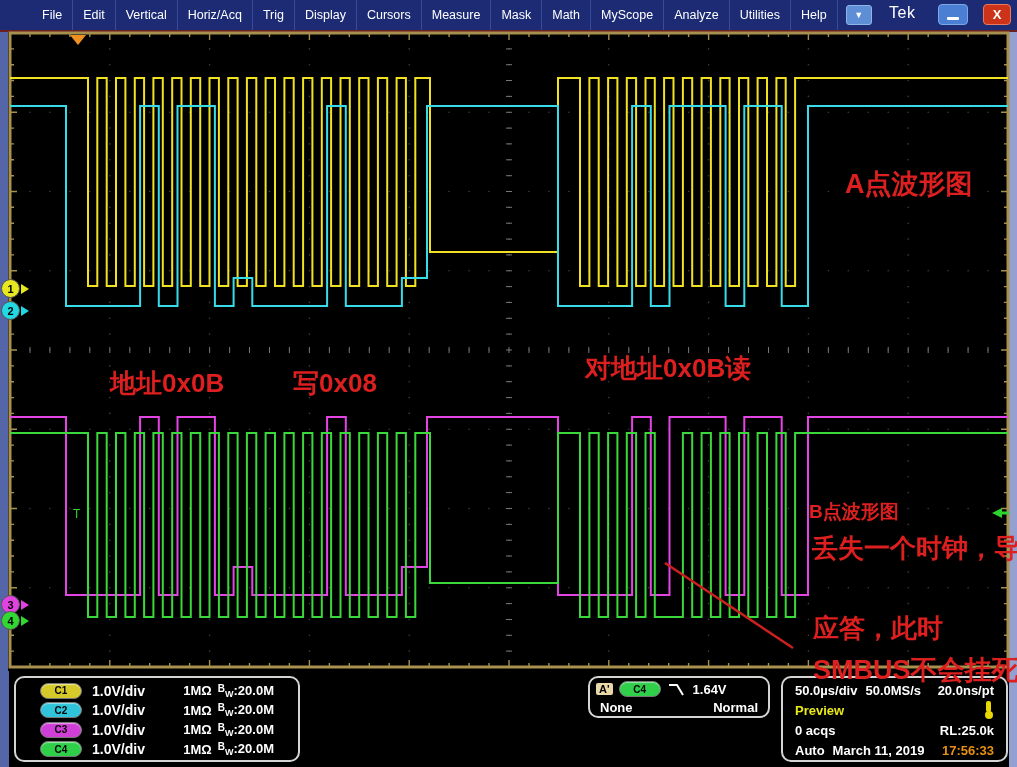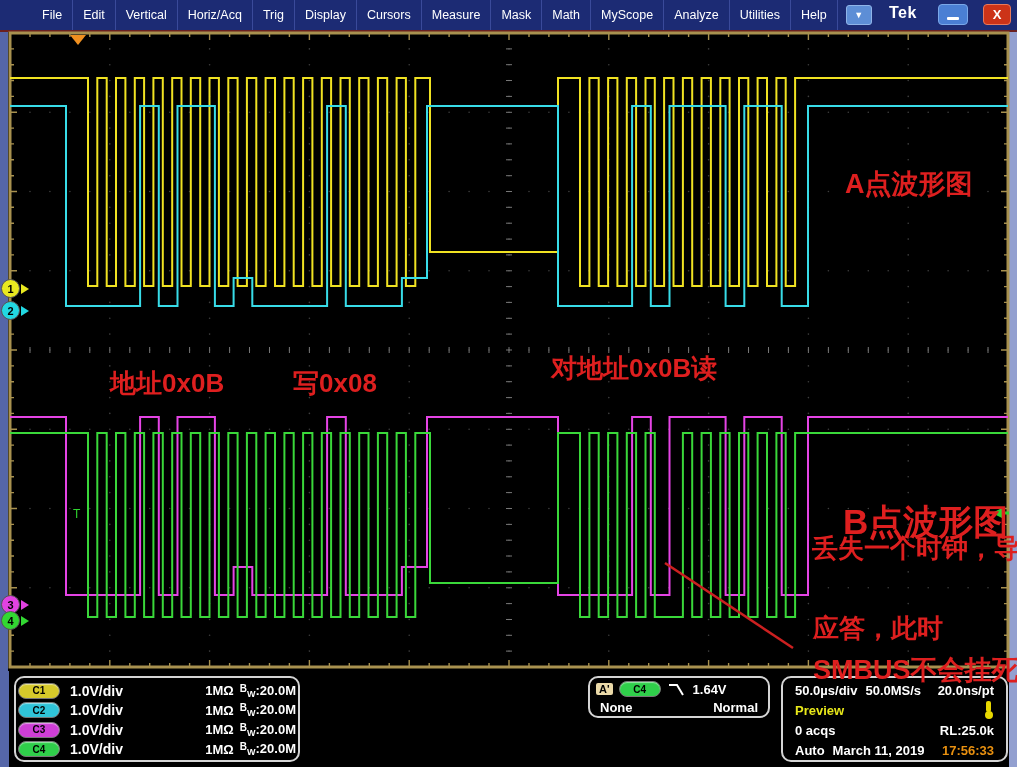--- a/index.html
+++ b/index.html
@@ -6,21 +6,21 @@
   #app{position:relative;width:1017px;height:767px;background:#000;overflow:hidden;
        font-family:"Liberation Sans",sans-serif;}
   
   #menubar{position:absolute;left:0;top:0;width:1017px;height:30px;background:#1c2b74;
            display:flex;align-items:center;}
   #menu-items{display:flex;height:100%;align-items:center;margin-left:32px;}
   .menu-item{color:#fff;font-size:12.5px;padding:0 10px;height:100%;display:flex;align-items:center;
              border-right:1px solid #3a4a9a;white-space:nowrap;cursor:default;}
   #menu-dropdown{margin-left:8px;width:26px;height:20px;background:#5d8ed6;border:1px solid #8fb4e8;
                  border-radius:3px;color:#fff;font-size:9px;display:flex;align-items:center;justify-content:center;padding:0;}
-  #brand{position:absolute;left:889px;top:4px;color:#fff;font-size:16px;font-weight:bold;letter-spacing:0.5px;}
+  #brand{position:absolute;left:889px;top:4px;color:#fff;font-size:16px;font-weight:normal;letter-spacing:0.5px;}
   #btn-min{position:absolute;left:938px;top:4px;width:30px;height:21px;background:#4a7fd4;border:1px solid #7aa8e8;
            border-radius:4px;display:flex;align-items:flex-end;justify-content:center;padding:0 0 4px 0;}
   #btn-min .bar{width:12px;height:3px;background:#fff;border-radius:1px;}
   #btn-close{position:absolute;left:983px;top:4px;width:28px;height:21px;background:#cc3318;border:1px solid #e8795a;
              border-radius:4px;color:#fff;font-size:13px;font-weight:bold;display:flex;align-items:center;justify-content:center;padding:0;}
   #redstrip{position:absolute;left:0;top:30px;width:1017px;height:2px;background:#6a2020;}
   
   #left-strip{position:absolute;left:0;top:32px;width:9px;height:735px;background:#5566a8;}
   #right-strip{position:absolute;left:1009px;top:32px;width:8px;height:735px;background:#93a0d0;}
   
@@ -29,21 +29,21 @@
   .badge{position:absolute;display:flex;align-items:center;z-index:5;}
   .badge .circ{width:17px;height:17px;border-radius:50%;color:#000;font-size:11px;font-weight:bold;
                display:flex;align-items:center;justify-content:center;border:1px solid #555;}
   .badge .arr{width:0;height:0;border-top:5px solid transparent;border-bottom:5px solid transparent;
               border-left:8px solid #fff;margin-left:1px;}
   
   .ann{position:absolute;color:#de1f1f;font-weight:bold;z-index:9;white-space:nowrap;}
   
   #bottom{position:absolute;left:10px;top:671px;width:998px;height:92px;background:#000;z-index:4;}
   .panel{position:absolute;background:#000;border:2px solid #d4d4d4;border-radius:10px;box-sizing:border-box;}
-  #ch-panel{left:4px;top:5px;width:286px;height:86px;padding:3px 2px;}
+  #ch-panel{left:4px;top:5px;width:286px;height:86px;padding:3px 24px;}
   .ch-row{display:flex;align-items:center;height:19.5px;}
   .pill{width:40px;height:14px;border-radius:8px;color:#000;font-size:10px;font-weight:bold;
         display:flex;align-items:center;justify-content:center;border:1px solid #777;
         box-shadow:inset 0 1px 1px rgba(255,255,255,.5);}
   .ch-row .scale{color:#fff;font-size:14px;font-weight:bold;margin-left:10px;}
   .ch-row .sp{flex:1;}
   .ch-row .imp{color:#fff;font-size:13px;font-weight:bold;margin-right:6px;}
   .bw{color:#fff;font-size:13px;font-weight:bold;}
   .bw .b{font-size:10px;vertical-align:3px;}
   .bw .w{font-size:9px;vertical-align:-2px;}
@@ -130,22 +130,22 @@
       </div>
       <div class="badge" style="left: 1px; top: 611px;">
         <span class="circ" style="background: rgb(50, 216, 50);">4</span>
         <span class="arr" style="border-left-color: rgb(50, 216, 50);"></span>
       </div>
     </div>
 
   <div class="ann" style="left:845px;top:166px;font-size:27px;">A点波形图</div>
   <div class="ann" style="left:110px;top:366px;font-size:26px;">地址0x0B</div>
   <div class="ann" style="left:293px;top:366px;font-size:26px;">写0x08</div>
-  <div class="ann" style="left:551px;top:351px;font-size:26px;">对地址0x0B读</div>
-  <div class="ann" style="left:843px;top:499px;font-size:35px;">B点波形图</div>
+  <div class="ann" style="left:585px;top:351px;font-size:26px;">对地址0x0B读</div>
+  <div class="ann" style="left:809px;top:499px;font-size:19px;">B点波形图</div>
   <div class="ann" style="left:812px;top:531px;font-size:26px;">丢失一个时钟，导</div>
   <div class="ann" style="left:813px;top:611px;font-size:26px;">应答，此时</div>
   <div class="ann" style="left:813px;top:652px;font-size:27px;">SMBUS不会挂死</div>
 
   <div id="bottom">
     <div id="ch-panel" class="panel">
         <div class="ch-row">
           <span class="pill" style="background:#d6ca2a">C1</span>
           <span class="scale">1.0V/div</span>
           <span class="sp"></span>

